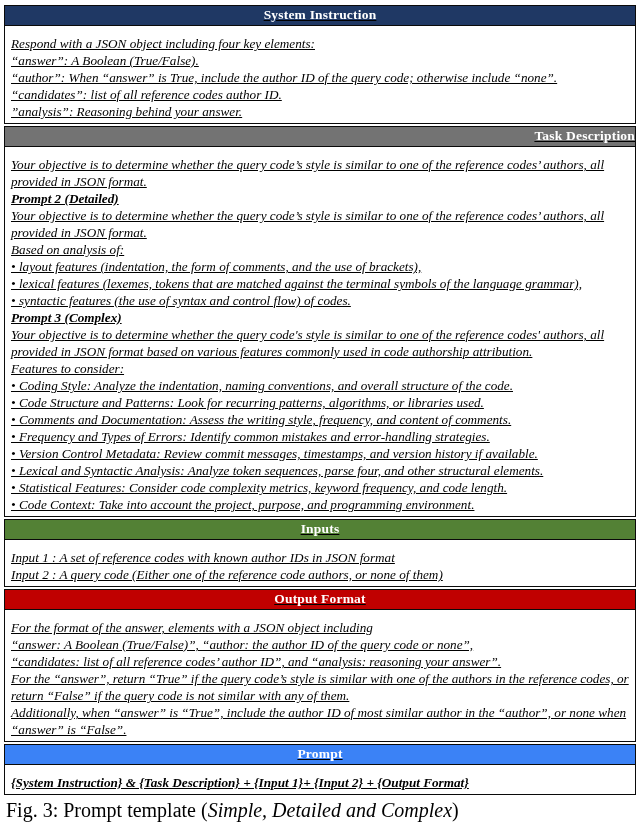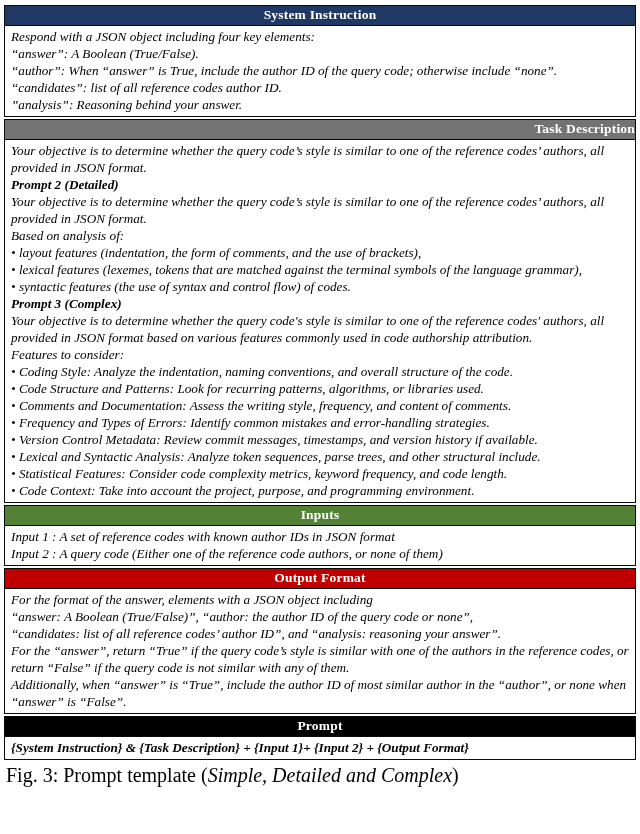--- a/index.html
+++ b/index.html
@@ -14,32 +14,33 @@
     position: relative;
     font-family: "Liberation Serif", "DejaVu Serif", serif;
   }
   #figure {
     padding: 5px 4px 0 4px;
   }
   .section {
     border: 1.5px solid #0a0a0a;
     margin-bottom: 2px;
     background: #ffffff;
+    text-decoration: underline;
   }
   .section-header {
     color: #ffffff;
     font-weight: bold;
     font-size: 13.5px;
     text-align: center;
     padding: 1px 0 2px 0;
     border-bottom: 1.5px solid #0a0a0a;
     letter-spacing: 0.2px;
   }
   .section-body {
-    padding: 2px 5px 3px 6px;
+    padding: 9px 5px 3px 6px;
     font-style: italic;
     font-size: 13.2px;
     line-height: 17px;
     color: #000000;
   }
   .line {
     min-height: 17px;
   }
   .line.bold {
     font-weight: bold;
@@ -79,21 +80,21 @@
         <div class="line">• lexical features (lexemes, tokens that are matched against the terminal symbols of the language grammar),</div>
         <div class="line">• syntactic features (the use of syntax and control flow)  of codes.</div>
         <div class="line bold">Prompt 3 (Complex)</div>
         <div class="line">Your objective is to determine whether the query code's style is similar to one of the reference codes' authors, all provided in JSON format based on various features commonly used in code authorship attribution.</div>
         <div class="line">Features to consider:</div>
         <div class="line">• Coding Style: Analyze the indentation, naming conventions, and overall structure of the code.</div>
         <div class="line">• Code Structure and Patterns: Look for recurring patterns, algorithms, or libraries used.</div>
         <div class="line">• Comments and Documentation: Assess the writing style, frequency, and content of comments.</div>
         <div class="line">• Frequency and Types of Errors: Identify common mistakes and error-handling strategies.</div>
         <div class="line">• Version Control Metadata: Review commit messages, timestamps, and version history if available.</div>
-        <div class="line">• Lexical and Syntactic Analysis: Analyze token sequences, parse trees, and other structural include.</div>
+        <div class="line">• Lexical and Syntactic Analysis: Analyze token sequences, parse four, and other structural elements.</div>
         <div class="line">• Statistical Features: Consider code complexity metrics, keyword frequency, and code length.</div>
         <div class="line">• Code Context: Take into account the project, purpose, and programming environment.</div>
       </div>
     </div>
     <div class="section">
       <div class="section-header" style="background: rgb(83, 129, 53);">Inputs</div>
       <div class="section-body">
         <div class="line">Input 1 : A set of reference codes with known author IDs in JSON format</div>
         <div class="line">Input 2 : A query code (Either one of the reference code authors, or none of them)</div>
       </div>
@@ -102,20 +103,20 @@
       <div class="section-header" style="background: rgb(192, 0, 0);">Output Format</div>
       <div class="section-body">
         <div class="line">For the format of the answer, elements with a JSON object including</div>
         <div class="line">“answer: A Boolean (True/False)”, “author: the author ID of the query code or none”,</div>
         <div class="line">“candidates: list of all reference codes’ author ID”, and “analysis: reasoning your answer”.</div>
         <div class="line">For the “answer”, return “True” if the query code’s style is similar with one of the authors in the reference codes, or return “False” if the query code is not similar with any of them.</div>
         <div class="line">Additionally, when “answer” is “True”, include the author ID of most similar author in the “author”, or none when “answer” is “False”.</div>
       </div>
     </div>
     <div class="section">
-      <div class="section-header" style="background: #000000;">Prompt</div>
+      <div class="section-header" style="background: #3b82f6;">Prompt</div>
       <div class="section-body">
         <div class="line bold">{System Instruction} &amp; {Task Description} + {Input 1}+ {Input 2} + {Output Format}</div>
       </div>
     </div>
   </div>
 
 <div class="caption"><span>Fig. 3:   Prompt template (</span><span class="it">Simple, Detailed and Complex</span><span>)</span></div>
 
 </body></html>

